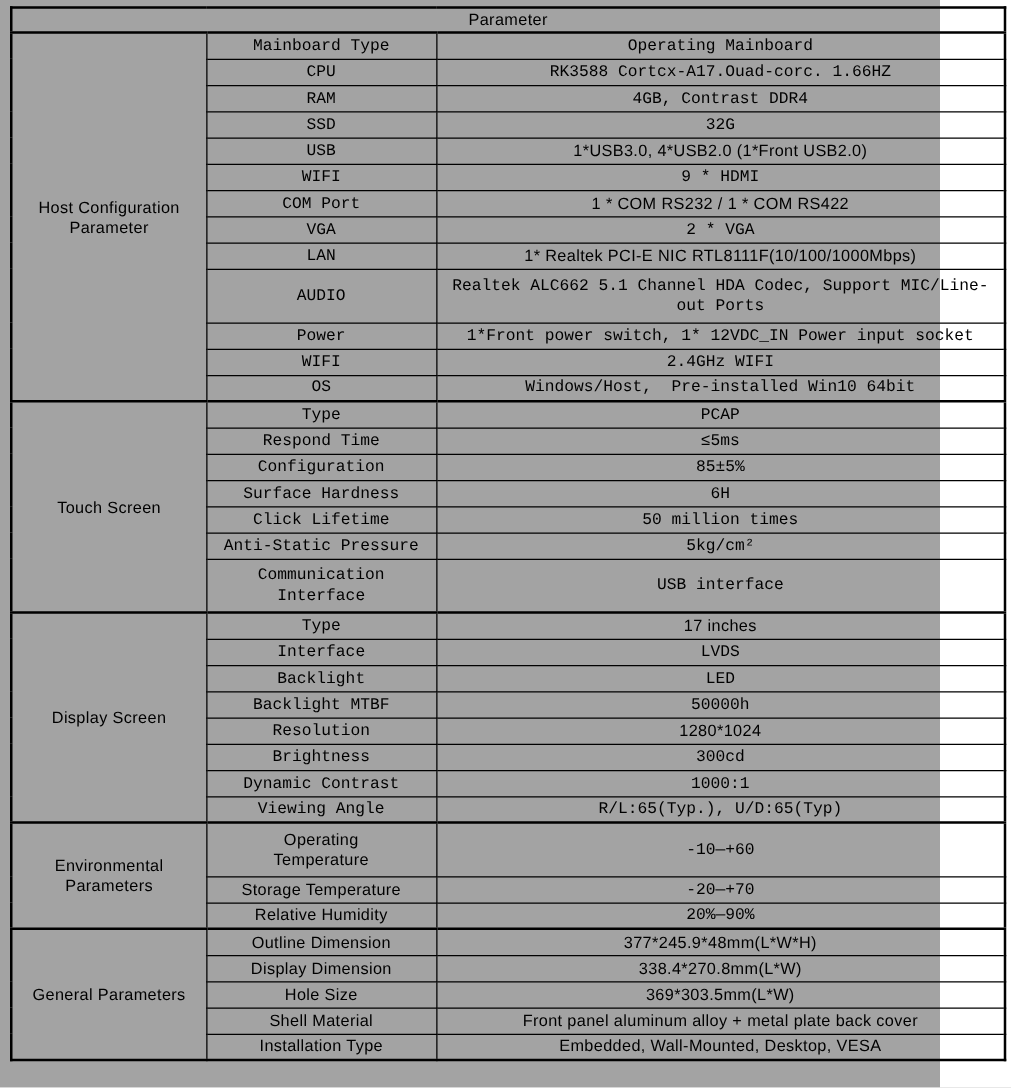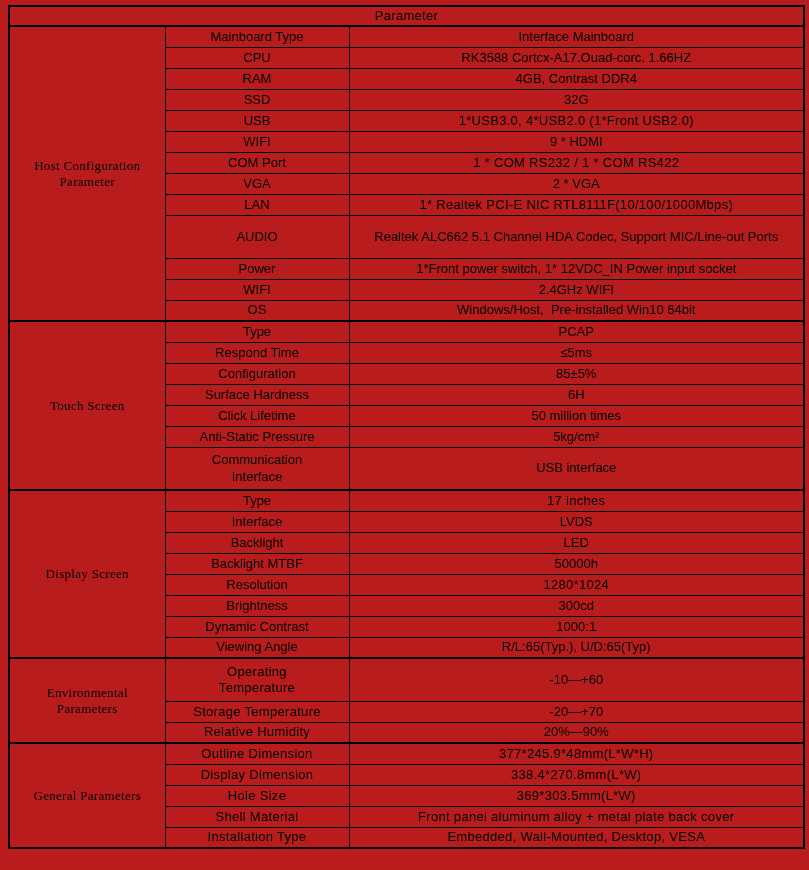--- a/index.html
+++ b/index.html
@@ -6,23 +6,23 @@
     margin: 0;
     padding: 0;
     background: #ffffff;
     width: 809px;
     height: 870px;
     font-family: "Liberation Mono", "DejaVu Sans Mono", monospace;
     color: #000000;
   }
   .page {
     position: relative;
-    width: 809px;
+    width: 752px;
     height: 870px;
-    background: #b91c1c;
+    background: #a3a3a3;
   }
   table.spec {
     position: absolute;
     left: 8px;
     top: 5px;
     width: 795px;
     border-collapse: collapse;
     table-layout: fixed;
     border: 2px solid #000000;
   }
@@ -40,25 +40,25 @@
   tr.r   { height: 21px; }
   tr.tall { height: 43px; }
   tr.head { height: 20px; }
   tr.sec-start td { border-top: 2px solid #000000; }
   .hei {
     font-family: "Liberation Sans", "DejaVu Sans", sans-serif;
     font-weight: bold;
     letter-spacing: 0.3px;
   }
   .song {
+    font-family: Liberation Mono, monospace;
+    font-weight: normal;
+  }
+  td.section-label {
     font-family: Liberation Sans, sans-serif;
-    font-weight: normal;
-  }
-  td.section-label {
-    font-family: Liberation Serif, serif;
     font-weight: bold;
     letter-spacing: 0.3px;
     margin-left: 25px;
   }
 </style>
 </head>
 <body>
 
 <div class="page">
   <table class="spec">
@@ -70,21 +70,21 @@
 
     <tbody>
         <tr class="head">
       <td colspan="3" class="hei">Parameter</td>
     </tr>
 
     <tr class="r sec-start">
       <td rowspan="13" class="section-label">Host Configuration
 Parameter</td>
       <td class="song">Mainboard Type</td>
-      <td class="song">Interface Mainboard</td>
+      <td class="song">Operating Mainboard</td>
     </tr>
     <tr class="r">
       <td class="song">CPU</td>
       <td class="song">RK3588 Cortcx-A17.Ouad-corc. 1.66HZ</td>
     </tr>
     <tr class="r">
       <td class="song">RAM</td>
       <td class="song">4GB, Contrast DDR4</td>
     </tr>
     <tr class="r">

